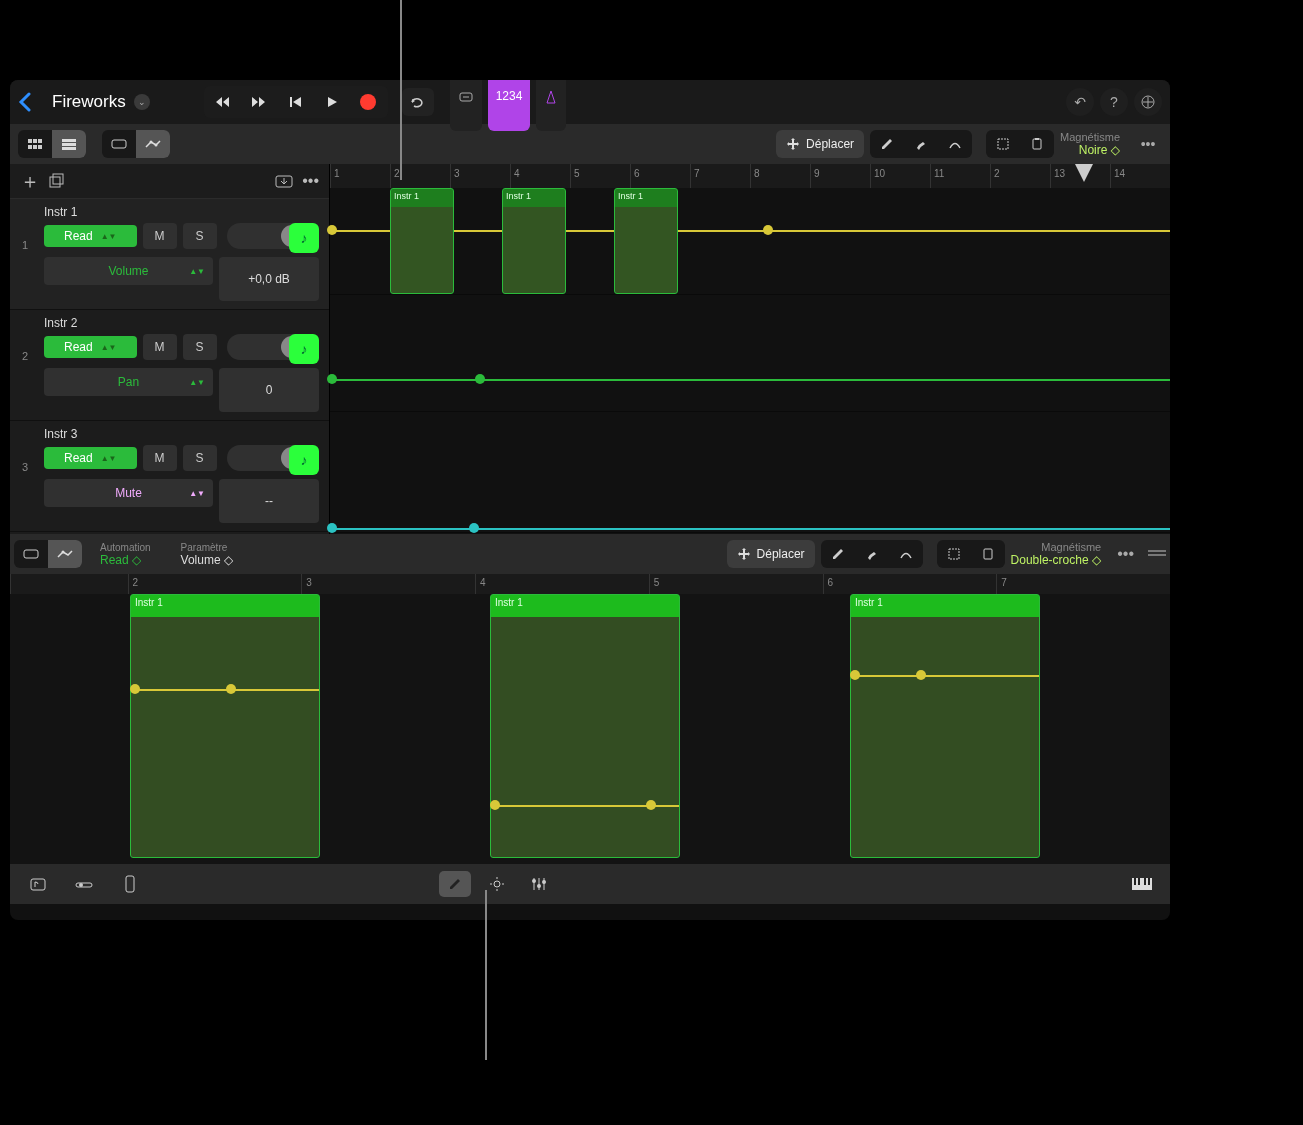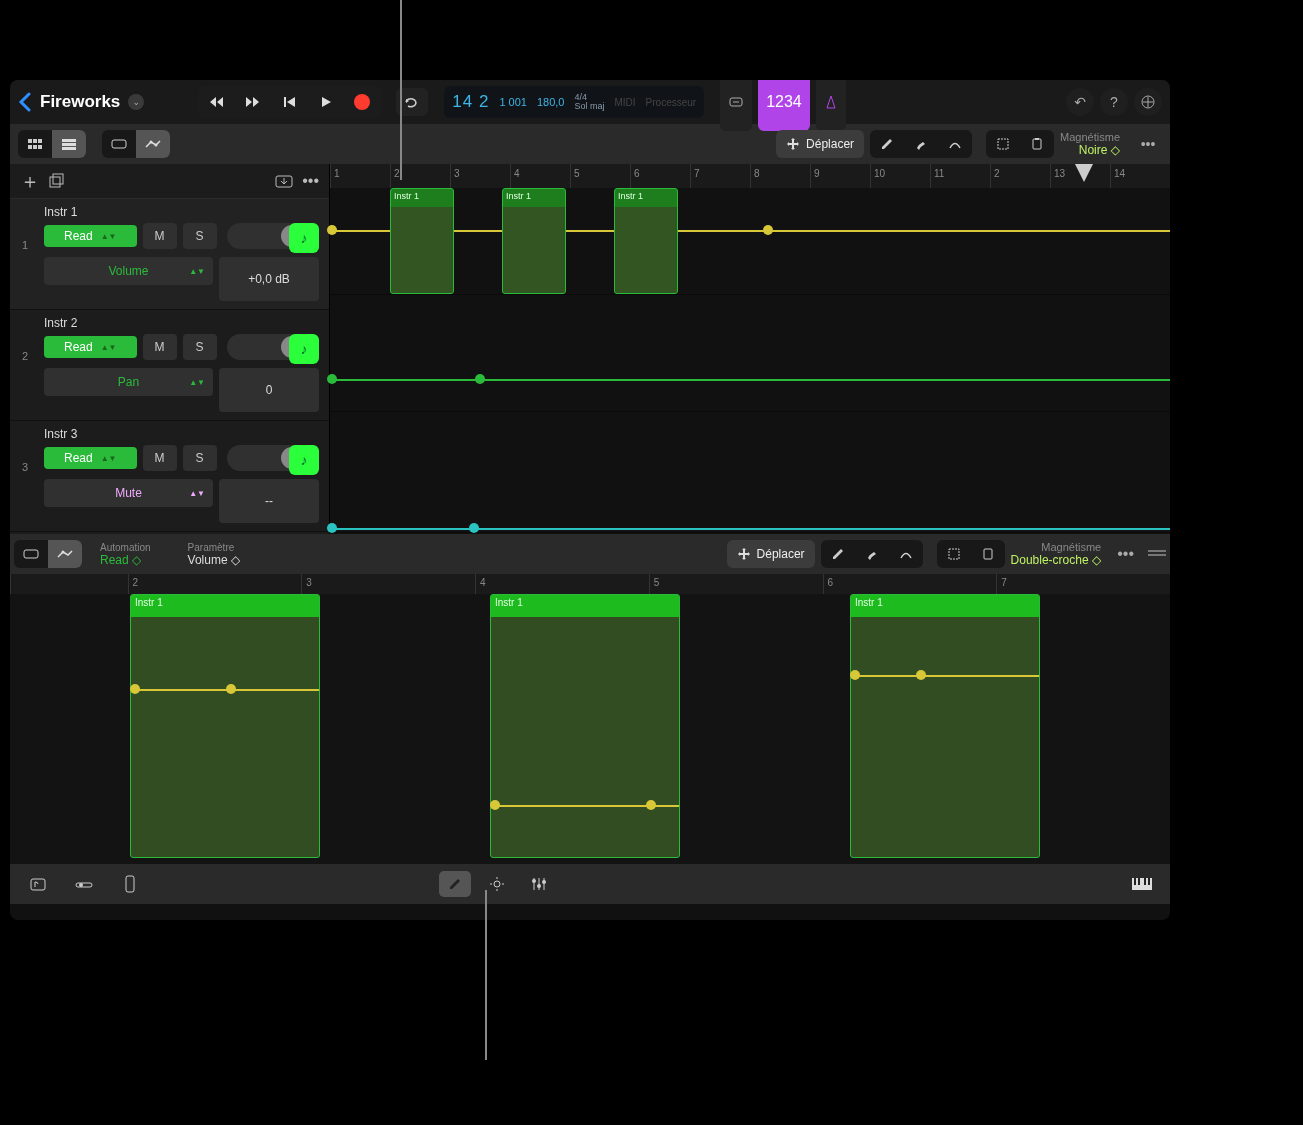--- a/index.html
+++ b/index.html
@@ -1,32 +1,32 @@
 <!DOCTYPE html>
 <html><head>
 <meta charset="utf-8">
 <style>
 html,body{margin:0;padding:0;background:#000;font-family:-apple-system,Helvetica,Arial,sans-serif;color:#ccc;overflow:hidden;width:1303px;height:1125px}
 .app{position:absolute;top:80px;left:10px;width:1160px;height:840px;background:#111;border-radius:8px;overflow:hidden}
 .topbar{height:44px;background:#1a1a1a;display:flex;align-items:center;padding:0 8px;gap:6px}
 .back-btn{color:#2e8fff;font-size:22px}
-.song-title{font-size:17px;font-weight:700;color:#fff;margin-left:2px}
+.song-title{font-size:17px;font-weight:400;color:#fff;margin-left:14px}
 .chev-down{width:16px;height:16px;border-radius:50%;background:#3a3a3a;display:inline-flex;align-items:center;justify-content:center;font-size:9px;color:#aaa;margin-left:2px}
 .transport{display:flex;gap:0;margin-left:48px;background:#1c1c1c;border-radius:6px;padding:2px}
 .tpbtn{width:36px;height:28px;display:flex;align-items:center;justify-content:center;color:#ddd;font-size:13px}
 .rec{width:16px;height:16px;border-radius:50%;background:#ff3b30}
 .cycle-btn{margin-left:8px;width:32px;height:28px;display:flex;align-items:center;justify-content:center;color:#ccc;background:#222;border-radius:6px}
 .lcd{margin-left:10px;background:#101418;border-radius:6px;height:32px;display:flex;align-items:center;padding:0 8px;gap:10px;color:#6aa;font-size:12px}
 .lcd .big{color:#3fb4e6;font-size:17px;letter-spacing:1px}
 .lcd .sub{color:#3fb4e6;font-size:11px}
 .lcd .meta{color:#8899aa;font-size:9px;line-height:1;text-align:left}
 .lcd .dim{color:#444;font-size:10px}
 .right-top{margin-left:auto;display:flex;gap:6px;align-items:center}
 .circbtn{width:28px;height:28px;border-radius:50%;display:flex;align-items:center;justify-content:center;background:#1f1f1f;color:#aaa;font-size:14px}
-.pillbtn{height:26px;padding:16px 8px;border-radius:6px;background:#2a2a2a;color:#ccc;display:flex;align-items:center;font-size:16px}
+.pillbtn{height:26px;padding:16px 8px;border-radius:6px;background:#2a2a2a;color:#ccc;display:flex;align-items:flex-start;font-size:12px}
 .purple{background:#b044e8;color:#fff}
 .toolbar2{height:40px;background:#2a2a2a;display:flex;align-items:center;padding:0 8px;gap:6px}
 .seggrp{display:flex;background:#181818;border-radius:6px;overflow:hidden}
 .segbtn{width:34px;height:28px;display:flex;align-items:center;justify-content:center;color:#ccc}
 .segbtn.active{background:#555}
 .move-btn{background:#3c3c3c;border-radius:6px;height:28px;padding:0 10px;display:flex;align-items:center;gap:6px;color:#eee;font-size:12px}
 .snap-label{margin-left:auto;font-size:11px;color:#888;text-align:right}
 .snap-label .val{font-size:12px;color:#bef264}
 .tracks-area{display:flex;height:370px}
 .track-headers{width:395px;background:#1c1c1c;border-right:1px solid #000}
@@ -113,31 +113,20 @@
         </div>
     </div>
 
     <div class="cycle-btn">
       <svg width="18" height="14">
           <path d="M3 7 A5 4 0 1 1 5 11" stroke="#ccc" stroke-width="1.6" fill="none"></path>
           <path d="M3 4 L3 8 L6 6 Z" fill="#ccc"></path>
         </svg>
     </div>
 
-    <div class="lcd">
-      <span class="big">14 2</span>
-      <span class="sub">1 001</span>
-      <span class="sub">180,0</span>
-      <div class="meta">
-        <div>4/4</div>
-        <div>Sol maj</div>
-      </div>
-      <span class="dim">MIDI</span>
-      <span class="dim">Processeur</span>
-    </div>
 
     <div class="pillbtn" style="margin-left:10px;background:#222">
       <svg width="16" height="16">
           <rect x="2" y="4" width="12" height="8" rx="2" stroke="#aaa" fill="none"></rect>
           <path d="M5 8 h6" stroke="#aaa"></path>
         </svg>
     </div>
     <div class="pillbtn purple">
         <span>1234</span>
       </div>
@@ -384,21 +373,21 @@
           <svg width="18" height="12">
             <path d="M2 9 L7 4 L12 7 L16 3" stroke="#ddd" fill="none" stroke-width="1.5"></path>
             <circle cx="7" cy="4" r="1.5" fill="#ddd"></circle>
           </svg>
         </div>
     </div>
     <div style="margin-left:12px">
       <div class="ed-label">Automation</div>
       <div class="ed-val"><span>Read</span> ◇</div>
     </div>
-    <div style="margin-left:31px">
+    <div style="margin-left:24px">
       <div class="ed-label">Paramètre</div>
       <div class="ed-val2"><span>Volume</span> ◇</div>
     </div>
 
     <div style="flex:1"></div>
     <div class="move-btn">
       <svg width="14" height="14">
           <path d="M7 1 L9 3 H8 V6 H11 V5 L13 7 L11 9 V8 H8 V11 H9 L7 13 L5 11 H6 V8 H3 V9 L1 7 L3 5 V6 H6 V3 H5 Z" fill="#ddd"></path>
         </svg>
       <span>Déplacer</span>

